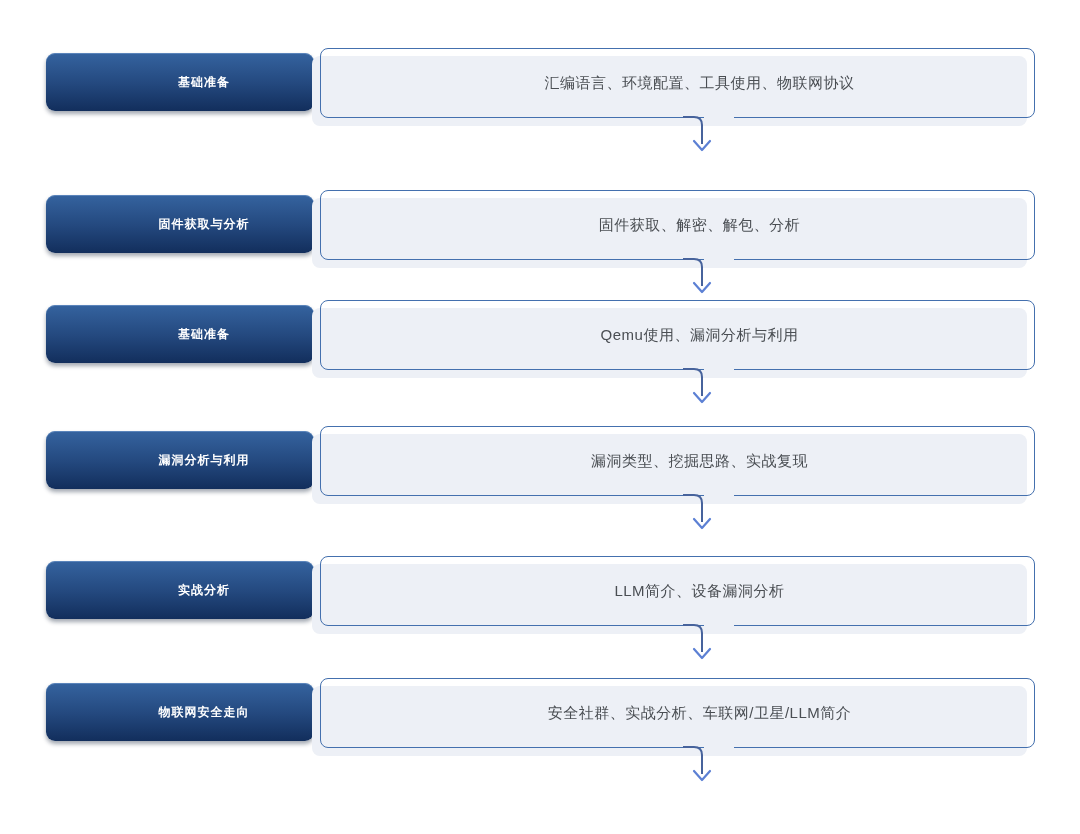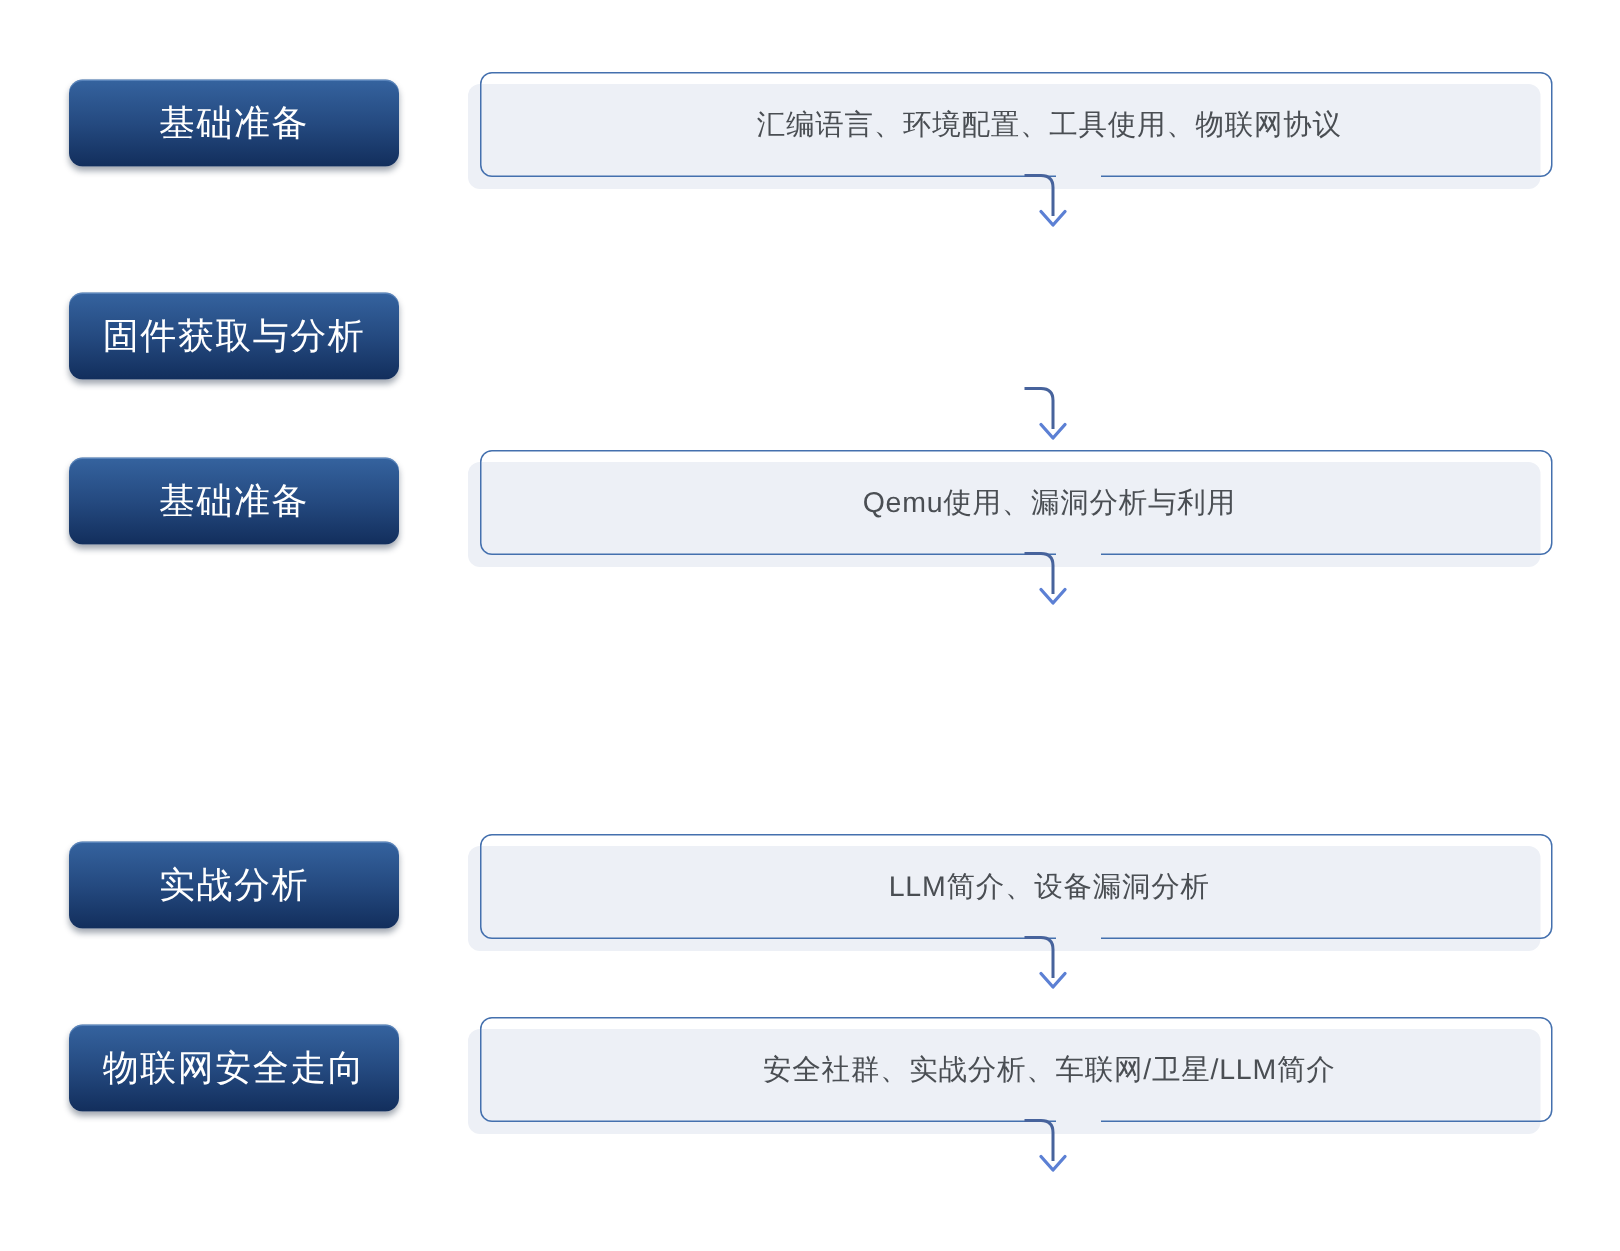--- a/index.html
+++ b/index.html
@@ -24,21 +24,21 @@
   }
   .flow-row{position:absolute;left:0;width:1080px;height:126px;}
   .stage-btn{
     position:absolute;left:46px;top:5px;
     width:220px;height:58px;
     border-radius:9px;
     background:linear-gradient(180deg,var(--stage-grad-top) 0%,var(--stage-grad-mid) 52%,var(--stage-grad-bottom) 100%);
     box-shadow:0 3px 4px rgba(10,25,50,.38), inset 0 1px 0 rgba(120,160,210,.55);
     display:flex;align-items:center;justify-content:center;
     color:var(--stage-text);
-    font-size:24px;font-weight:normal;letter-spacing:1px;
+    font-size:12px;font-weight:bold;letter-spacing:1px;padding-left:48px;
   }
   .content-box{
     position:absolute;left:320px;top:0;
     width:715px;height:70px;
   }
   .box-fill{
     position:absolute;left:-8px;top:8px;
     width:100%;height:100%;
     background:var(--box-fill);
     border-radius:8px;
@@ -51,21 +51,21 @@
   
   .box-border-gap{
     position:absolute;left:384px;bottom:-2px;
     width:30px;height:4px;
     background:var(--box-fill);
   }
   .box-text{
     position:absolute;left:0;top:0;right:0;bottom:0;
     display:flex;align-items:center;justify-content:center;
     color:var(--content-text);
-    font-size:19px;letter-spacing:.5px;padding-left:44px;
+    font-size:15px;letter-spacing:.5px;padding-left:44px;
   }
   .down-arrow{
     position:absolute;left:683px;top:68px;
     width:40px;height:40px;overflow:visible;
   }
 </style>
 </head>
 <body>
 
 <div class="canvas">
@@ -83,20 +83,26 @@
     <svg class="down-arrow" viewBox="0 0 40 40">
       <path d="M0 1 H11 Q19 1 19 9 V28" fill="none" stroke="var(--arrow-line)" stroke-width="2"></path>
       <path d="M11 25 L19 34 L27 25" fill="none" stroke="var(--arrow-head)" stroke-width="2.2" stroke-linecap="round" stroke-linejoin="round"></path>
     </svg>
   </div>
 
   <div class="flow-row" style="top:190px">
     <div class="stage-btn">
       <span>固件获取与分析</span>
     </div>
+    <div class="content-box">
+      <div class="box-fill"></div>
+      <div class="box-outline"></div>
+      <div class="box-border-gap"></div>
+      <div class="box-text">固件获取、解密、解包、分析</div>
+    </div>
     <svg class="down-arrow" viewBox="0 0 40 40">
       <path d="M0 1 H11 Q19 1 19 9 V28" fill="none" stroke="var(--arrow-line)" stroke-width="2"></path>
       <path d="M11 25 L19 34 L27 25" fill="none" stroke="var(--arrow-head)" stroke-width="2.2" stroke-linecap="round" stroke-linejoin="round"></path>
     </svg>
   </div>
 
   <div class="flow-row" style="top:300px">
     <div class="stage-btn">
       <span>基础准备</span>
     </div>
@@ -105,20 +111,35 @@
       <div class="box-outline"></div>
       <div class="box-border-gap"></div>
       <div class="box-text">Qemu使用、漏洞分析与利用</div>
     </div>
     <svg class="down-arrow" viewBox="0 0 40 40">
       <path d="M0 1 H11 Q19 1 19 9 V28" fill="none" stroke="var(--arrow-line)" stroke-width="2"></path>
       <path d="M11 25 L19 34 L27 25" fill="none" stroke="var(--arrow-head)" stroke-width="2.2" stroke-linecap="round" stroke-linejoin="round"></path>
     </svg>
   </div>
 
+  <div class="flow-row" style="top:426px">
+    <div class="stage-btn">
+      <span>漏洞分析与利用</span>
+    </div>
+    <div class="content-box">
+      <div class="box-fill"></div>
+      <div class="box-outline"></div>
+      <div class="box-border-gap"></div>
+      <div class="box-text">漏洞类型、挖掘思路、实战复现</div>
+    </div>
+    <svg class="down-arrow" viewBox="0 0 40 40">
+      <path d="M0 1 H11 Q19 1 19 9 V28" fill="none" stroke="var(--arrow-line)" stroke-width="2"></path>
+      <path d="M11 25 L19 34 L27 25" fill="none" stroke="var(--arrow-head)" stroke-width="2.2" stroke-linecap="round" stroke-linejoin="round"></path>
+    </svg>
+  </div>
 
   <div class="flow-row" style="top:556px">
     <div class="stage-btn">
       <span>实战分析</span>
     </div>
     <div class="content-box">
       <div class="box-fill"></div>
       <div class="box-outline"></div>
       <div class="box-border-gap"></div>
       <div class="box-text">LLM简介、设备漏洞分析</div>

